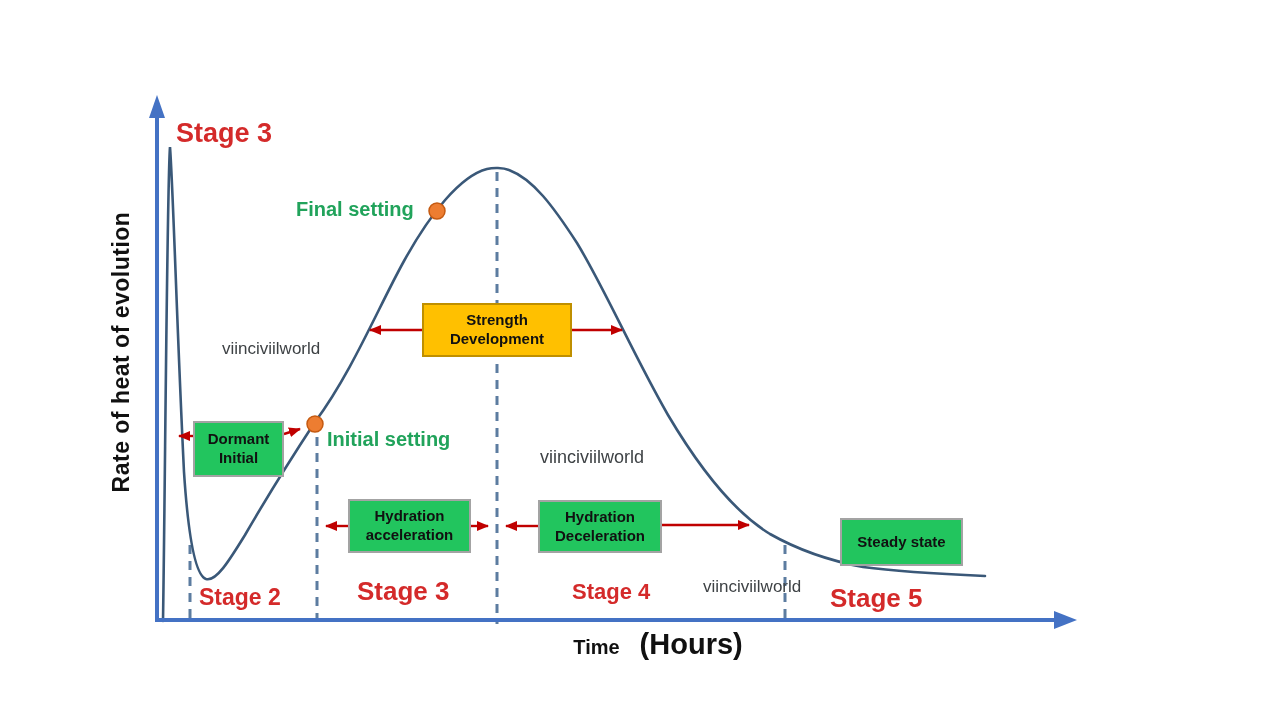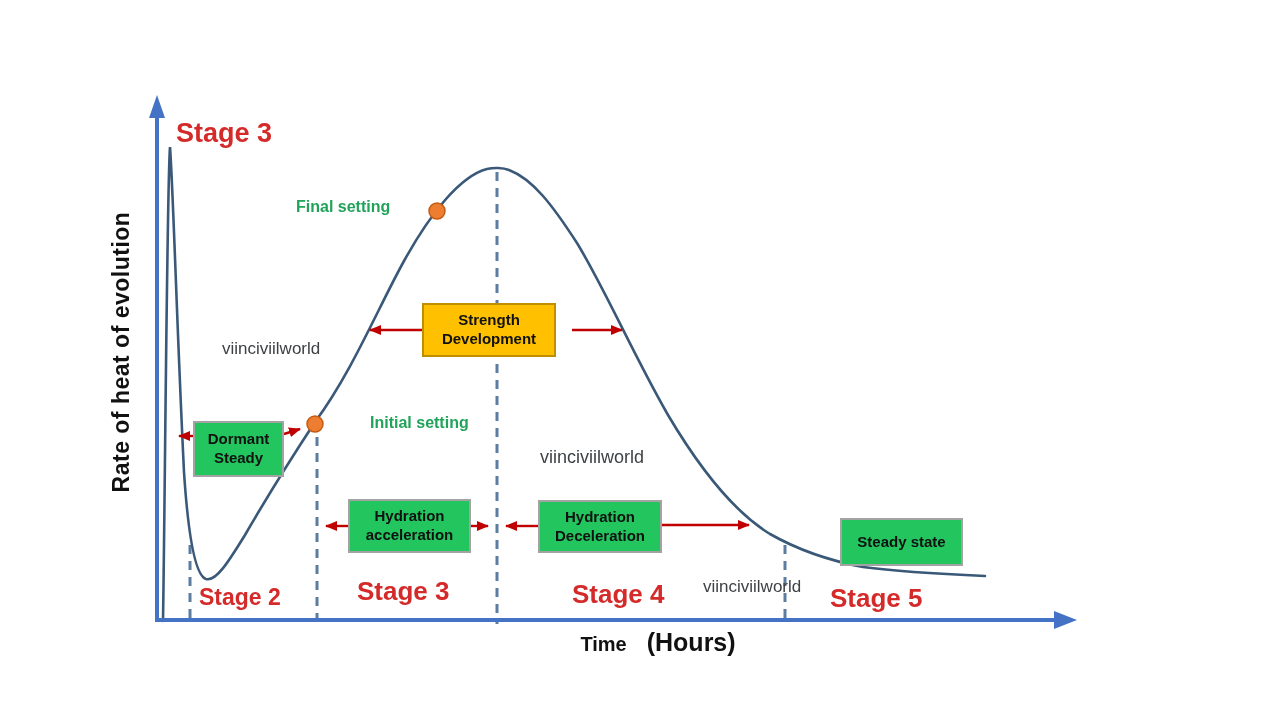--- a/index.html
+++ b/index.html
@@ -17,44 +17,44 @@
   .rarrow{stroke:var(--arrow,#C00000);stroke-width:2.4;fill:none;}
   .marker-head{fill:var(--arrow,#C00000);}
   .dot{fill:var(--dot-fill,#ED7D31);stroke:var(--dot-border,#C55A11);stroke-width:1.5;}
 
   .ylabel{
     left:-97px;top:337px;width:440px;height:30px;transform:rotate(-90deg);
     text-align:center;font-weight:bold;font-size:23px;color:#111;letter-spacing:.5px;
   }
   .xlabel{left:548px;top:628px;width:220px;text-align:center;color:#111;font-weight:bold;}
   .xlabel .w{font-size:20px;margin-right:20px;}
-  .xlabel .u{font-size:25px;}
+  .xlabel .u{font-size:29px;}
 
   .stage{color:var(--stage-text,#D42A2A);font-weight:bold;white-space:nowrap;}
   .s1{left:176px;top:118px;font-size:27px;}
   .s2{left:199px;top:584px;font-size:23px;}
   .s3{left:357px;top:576px;font-size:26px;}
-  .s4{left:572px;top:579px;font-size:26px;}
+  .s4{left:572px;top:579px;font-size:22px;}
   .s5{left:830px;top:583px;font-size:26px;}
 
-  .setting{color:var(--setting-text,#21A35B);font-weight:bold;font-size:16px;white-space:nowrap;}
+  .setting{color:var(--setting-text,#21A35B);font-weight:bold;font-size:20px;white-space:nowrap;}
   .final{left:296px;top:198px;}
-  .initial{left:327px;top:414px;margin-left:43px;}
+  .initial{left:327px;top:428px;}
 
   .wbox{
     background:#22c55e;border:2px solid #a3a3a3;color:#111;font-weight:bold;font-size:15px;
     display:flex;flex-direction:column;align-items:center;justify-content:center;
     line-height:1.25;text-align:center;box-sizing:border-box;
   }
   .dormant{left:193px;top:421px;width:91px;height:56px;}
   .accel{left:348px;top:499px;width:123px;height:54px;}
   .decel{left:538px;top:500px;width:124px;height:53px;}
   .steady{left:840px;top:518px;width:123px;height:48px;}
   .strength{
-    left:422px;top:303px;width:134px;height:54px;
+    left:422px;top:303px;width:150px;height:54px;
     background:var(--strength-fill,#FFC000);border:2px solid var(--strength-border,#BF8F00);
   }
   .wm{color:var(--watermark,#3E4245);font-size:17px;white-space:nowrap;}
   .wm1{left:222px;top:339px;}
   .wm2{left:540px;top:447px;font-size:18px;}
   .wm3{left:703px;top:577px;}
 </style>
 </head>
 <body>
 
@@ -121,21 +121,21 @@
   <div class="abs stage s2">Stage 2</div>
   <div class="abs stage s3">Stage 3</div>
   <div class="abs stage s4">Stage 4</div>
   <div class="abs stage s5">Stage 5</div>
 
   <div class="abs setting final">Final setting</div>
   <div class="abs setting initial">Initial setting</div>
 
   <div class="abs wbox dormant">
     <div>Dormant</div>
-    <div>Steady</div>
+    <div>Initial</div>
   </div>
   <div class="abs wbox strength">
     <div>Strength</div>
     <div>Development</div>
   </div>
   <div class="abs wbox accel">
     <div>Hydration</div>
     <div>acceleration</div>
   </div>
   <div class="abs wbox decel">

